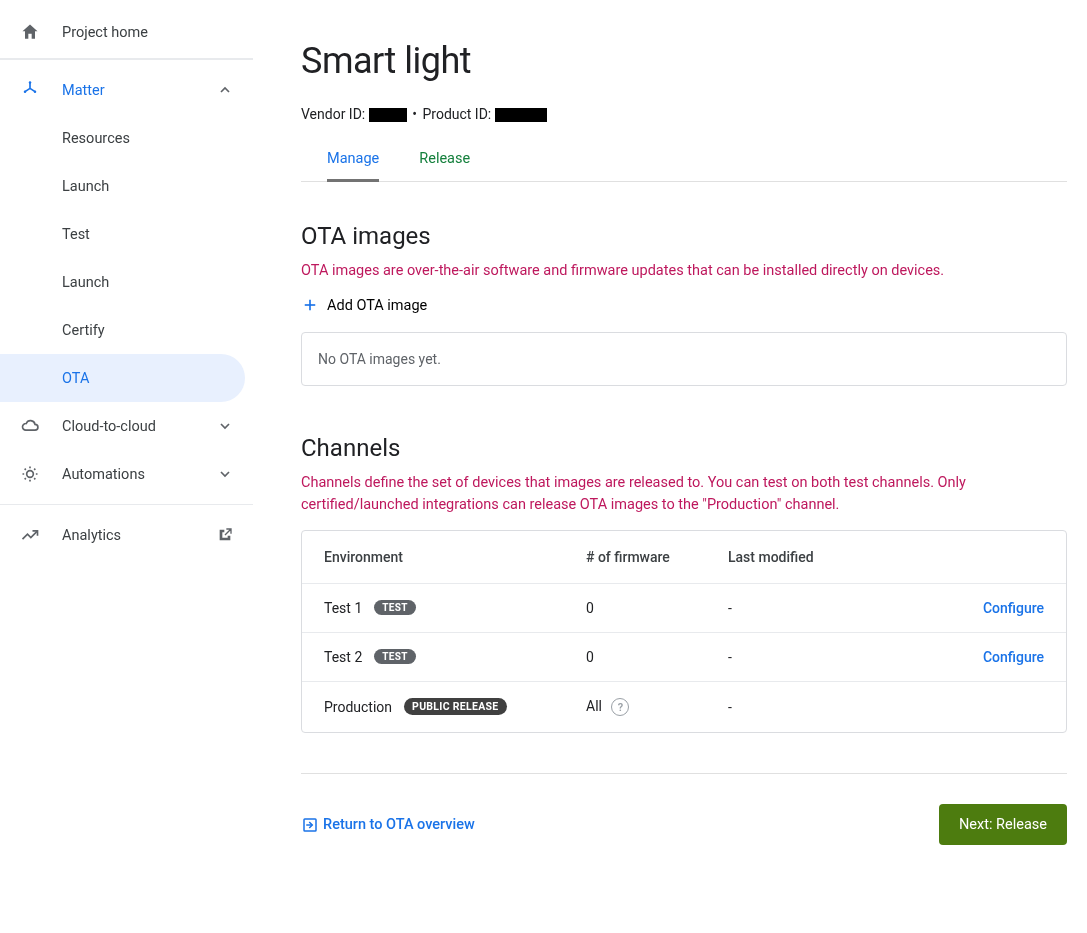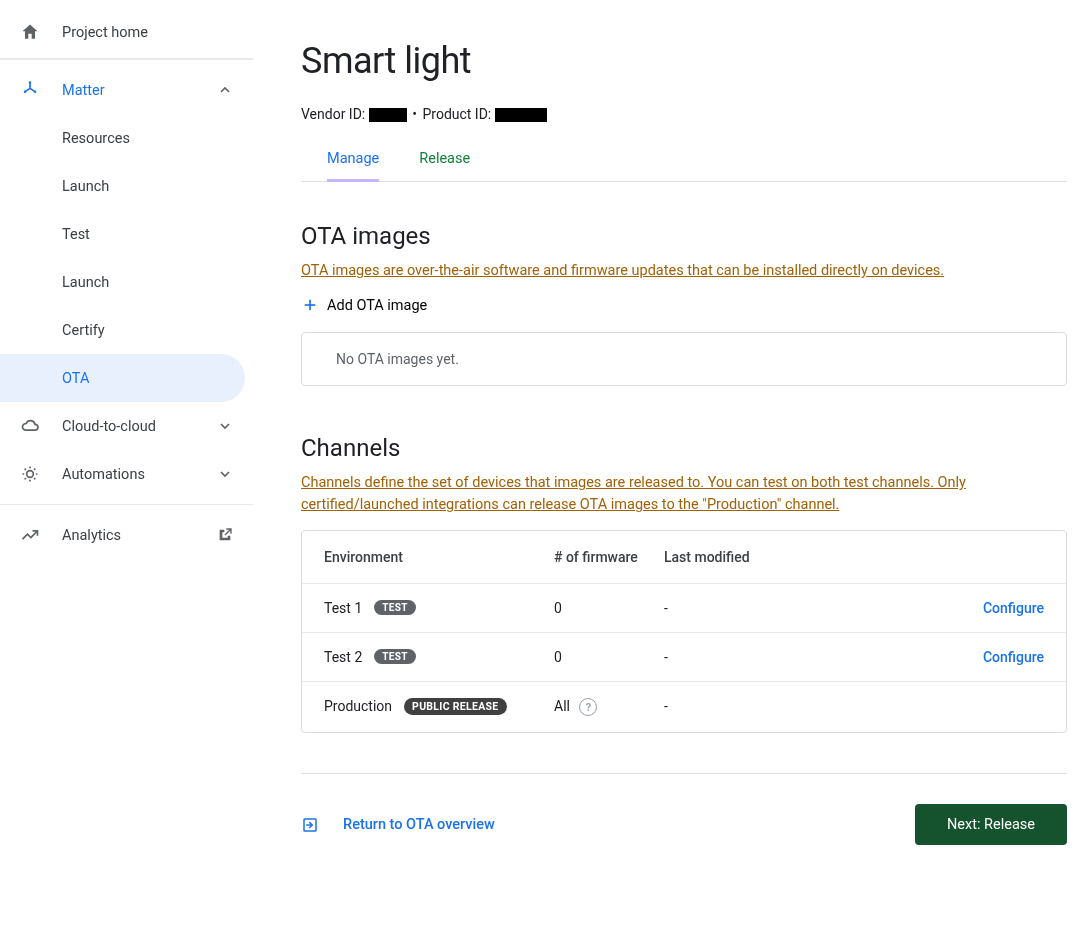--- a/index.html
+++ b/index.html
@@ -96,59 +96,60 @@
     margin-bottom: 40px;
   }
   .tab {
     padding: 0 0 12px 0;
     color: #15803d;
     cursor: pointer;
     font-size: 14.5px;
   }
   .tab.active {
     color: #1a73e8;
-    border-bottom: 3px solid #c4b5fd;
+    border-bottom: 3px solid #737373;
     margin-bottom: -1px;
   }
   h2 {
     font-size: 24px;
     font-weight: 400;
     color: #202124;
     margin-bottom: 10px;
   }
-  .desc { color: #a16207; font-size: 14.5px; line-height: 1.5; margin-bottom: 14px; max-width: 720px; text-decoration: underline; }
+  .desc { color: #be185d; font-size: 14.5px; line-height: 1.5; margin-bottom: 14px; max-width: 720px; }
   .add-link {
     color: #000000;
     display: inline-flex;
     align-items: center;
     gap: 8px;
     cursor: pointer;
     font-size: 14.5px;
     margin-bottom: 18px;
   }
   .empty-box {
     border: 1px solid #dadce0;
     border-radius: 4px;
-    padding: 18px 34px;
+    padding: 18px 16px;
     color: #5f6368;
     font-size: 14px;
     margin-bottom: 48px;
   }
   .channels-table {
     border: 1px solid #dadce0;
     border-radius: 4px;
     overflow: hidden;
     margin-bottom: 40px;
   }
   .ch-row {
     display: flex;
-    align-items: flex-start;
+    align-items: center;
     padding: 16px 22px;
     border-top: 1px solid #e8eaed;
     font-size: 14px;
+    gap: 32px;
   }
   .ch-row.header { font-weight: 500; color: #3c4043; border-top: none; padding: 18px 22px; }
   .col-env { flex: 0 0 230px; display:flex; align-items:center; gap:12px;}
   .col-dev { flex: 0 0 110px; }
   .col-mod { flex: 1; }
   .col-act { text-align: right; color: #1a73e8; cursor:pointer; font-weight: 500;}
   .badge {
     display: inline-block;
     font-size: 10px;
     font-weight: 700;
@@ -167,31 +168,31 @@
   .footer-bar {
     border-top: 1px solid #e0e0e0;
     padding: 30px 0 0 0;
     display: flex;
     justify-content: space-between;
     align-items: center;
   }
   .link-btn {
     color: #1a73e8;
     display: inline-flex;
-    gap: 24px;
+    gap: 4px;
     cursor: pointer;
     font-size: 14.5px;
     font-weight: 500;
   }
   .primary-btn {
-    background: #14532d;
+    background: #4d7c0f;
     color: #fff;
     border: none;
     border-radius: 4px;
-    padding: 12px 32px;
+    padding: 12px 20px;
     font-size: 14.5px;
     font-family: inherit;
     cursor: pointer;
   }
   svg { display:block; }
 </style>
 </head>
 <body>
 
 <nav class="sidebar">

